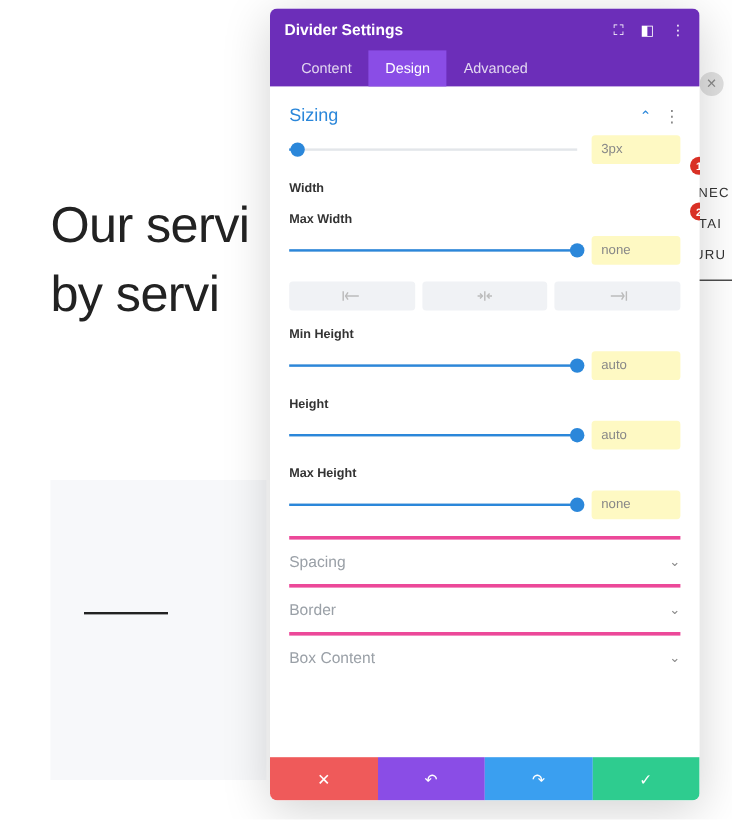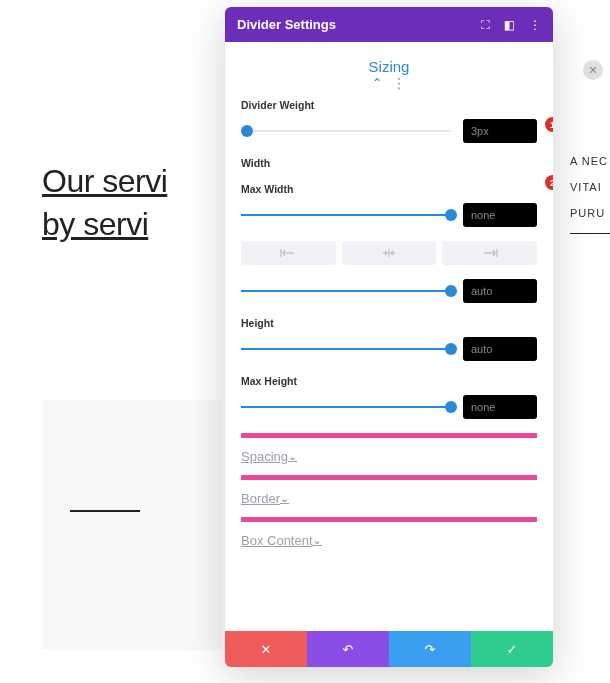--- a/index.html
+++ b/index.html
@@ -6,40 +6,39 @@
   body {
     font-family: -apple-system, BlinkMacSystemFont, "Segoe UI", sans-serif;
     width: 610px; height: 683px; overflow: hidden; position: relative;
     background: #fff;
   }
   .bg-page {
     position: absolute; inset: 0; z-index: 0;
   }
   .bg-heading {
     position: absolute; left: 42px; top: 160px;
-    font-size: 32px; font-weight: 400; color: #222; letter-spacing: -0.5px;
+    font-size: 42px; font-weight: 400; color: #222; letter-spacing: -0.5px;
     line-height: 1.35;
-    text-decoration: underline;
   }
   .bg-sidelist {
     position: absolute; right: 0; top: 155px; font-size: 11px; letter-spacing: 1px;
     color: #333; text-align: left;
   }
   .bg-sidelist div { margin-bottom: 14px; }
   .bg-sidelist .underline { border-bottom: 1px solid #222; width: 40px; margin-top: 4px; }
   .bg-block {
     position: absolute; left: 42px; top: 400px; width: 180px; height: 250px;
     background: #f7f8fa;
   }
   .bg-divider {
     position: absolute; left: 70px; top: 510px; width: 70px; height: 2px; background: #222;
   }
 
   .modal {
-    position: absolute; left: 225px; top: 7px; width: 328px; height: 660px;
+    position: absolute; left: 225px; top: 7px; width: 358px; height: 660px;
     background: #fff; border-radius: 6px;
     box-shadow: 0 8px 40px rgba(0,0,0,0.18);
     display: flex; flex-direction: column; z-index: 10;
     overflow: hidden;
   }
   .close-outside {
     position: absolute; left: 583px; top: 60px; width: 20px; height: 20px;
     border-radius: 50%; background: #e0e0e0; color: #888;
     font-size: 11px; text-align: center; line-height: 20px; z-index: 5;
   }
@@ -59,63 +58,61 @@
     font-size: 12px; padding: 8px 14px; cursor: pointer; color: #e2d7f0;
   }
   .tab.active { background: #8a4de6; color: #fff; font-weight: 500; }
 
   .modal-body {
     flex: 1; overflow-y: auto; padding: 10px 16px 8px 16px;
   }
   .section-header {
     display: flex; justify-content: space-between; align-items: center;
     padding: 6px 0 8px 0;
-    flex-direction: column;
   }
   .section-title-open { color: #2b87da; font-size: 15px; font-weight: 400; }
   .section-header-right { display: flex; gap: 10px; align-items: center; color: #2b87da; font-size: 12px; }
   .kebab { color: #888; font-size: 14px; }
 
   .field { margin-bottom: 14px; position: relative; }
   .field-label { font-size: 10.5px; font-weight: 600; color: #333; margin-bottom: 8px; }
   .slider-row { display: flex; align-items: center; gap: 12px; }
   .slider-track {
     flex: 1; height: 2px; background: #e3e6ea; position: relative; cursor: pointer;
   }
   .slider-fill {
     position: absolute; left: 0; top: 0; height: 2px; background: #2b87da;
   }
   .slider-thumb {
     position: absolute; top: -5px; width: 12px; height: 12px;
     background: #2b87da; border-radius: 50%; margin-left: -6px;
   }
   .slider-value {
-    width: 74px; background: #000000; color: #888;
+    width: 74px; background: #fef9c3; color: #888;
     font-size: 11px; padding: 6px 8px; border-radius: 3px;
   }
   .badge {
     position: absolute; right: -23px; top: 18px;
     width: 15px; height: 15px; border-radius: 50%;
     background: #d93025; color: #fff; font-size: 9px; font-weight: 600;
     display: flex; align-items: center; justify-content: center;
   }
 
   .align-row { display: flex; gap: 6px; }
   .align-btn {
     flex: 1; background: #f0f2f5; padding: 7px 0; border-radius: 3px;
     display: flex; justify-content: center; align-items: center;
     cursor: pointer; color: #999; font-size: 11px;
   }
   .align-btn svg { width: 16px; height: 10px; stroke: #bbb; fill: none; stroke-width: 1.2; }
 
   .collapsed {
-    display: flex; align-items: center;
+    display: flex; justify-content: space-between; align-items: center;
     padding: 11px 0; color: #9aa0a7; font-size: 13px; cursor: pointer;
-    border-top: 5px solid #ec4899;
-    text-decoration: underline;
+    border-top: 3px solid #ec4899;
   }
   .collapsed .chev { font-size: 11px; color: #888; }
 
   .modal-footer { display: flex; height: 36px; }
   .footer-btn {
     flex: 1; display: flex; align-items: center; justify-content: center;
     color: #fff; cursor: pointer; font-size: 13px;
   }
   .fb-cancel { background: #ef5a5a; }
   .fb-undo { background: #8a4de6; }
@@ -145,33 +142,37 @@
 <div class="modal">
   <div class="modal-header">
     <div class="modal-title-row">
       <div class="modal-title">Divider Settings</div>
       <div class="modal-header-icons">
         <span>⛶</span>
         <span>◧</span>
         <span>⋮</span>
       </div>
     </div>
+    <div class="tabs">
+      <div class="tab">Content</div>
+      <div class="tab active">Design</div>
+      <div class="tab">Advanced</div>
+    </div>
   </div>
 
   <div class="modal-body">
     <div class="section-header">
       <div class="section-title-open">Sizing</div>
       <div class="section-header-right">
         <span>⌃</span>
         <span class="kebab">⋮</span>
       </div>
     </div>
 
     <div class="field">
-      <div class="field-label">Divider Weight</div>
       <div class="slider-row">
         <div class="slider-track">
           <div class="slider-fill" style="width:3%"></div>
           <div class="slider-thumb" style="left:3%"></div>
         </div>
         <div class="slider-value">3px</div>
       </div>
       <div class="badge">1</div>
     </div>
 
@@ -213,20 +214,21 @@
           <svg viewBox="0 0 16 10">
               <line x1="15" y1="1" x2="15" y2="9"></line>
               <line x1="2" y1="5" x2="13" y2="5"></line>
               <polyline points="11,2 13,5 11,8"></polyline>
             </svg>
         </div>
       </div>
     </div>
 
     <div class="field">
+      <div class="field-label">Min Height</div>
       <div class="slider-row">
         <div class="slider-track">
           <div class="slider-fill" style="width:100%"></div>
           <div class="slider-thumb" style="left:100%"></div>
         </div>
         <div class="slider-value">auto</div>
       </div>
     </div>
 
     <div class="field">

